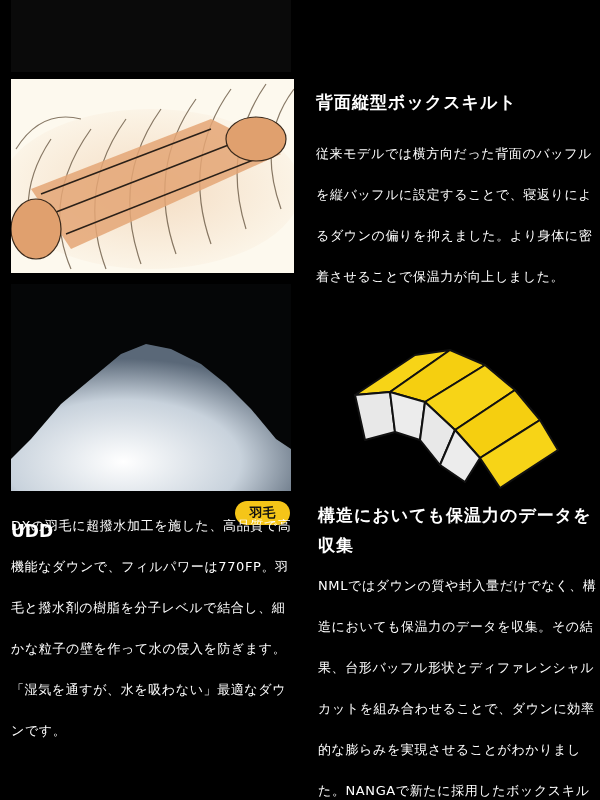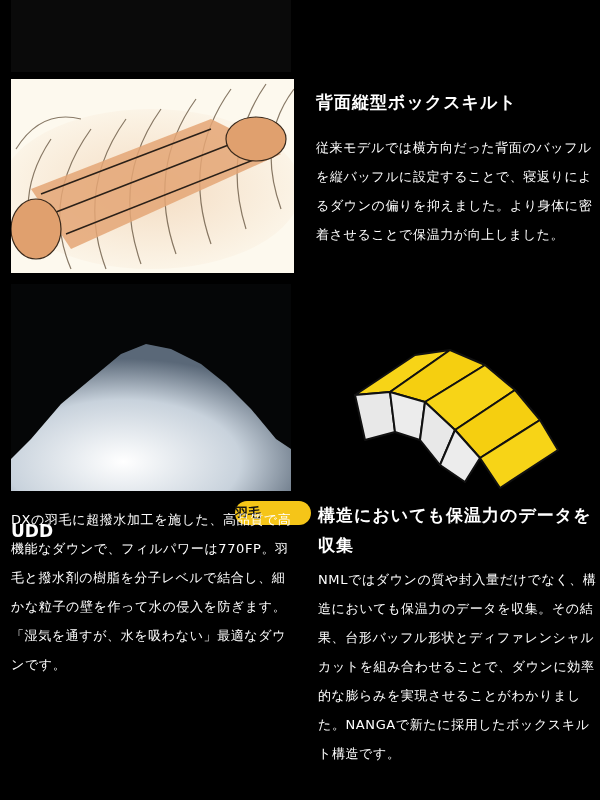--- a/index.html
+++ b/index.html
@@ -3,26 +3,26 @@
 <meta charset="utf-8">
 <style>
   html, body { margin:0; padding:0; background:#000; }
   body { width:600px; height:800px; position:relative; overflow:hidden; color:#fff;
          font-family: "DejaVu Sans", "Liberation Sans", sans-serif; }
   .abs { position:absolute; }
   .top-block { left:11px; top:0; width:280px; height:72px; background:#0a0a0a; }
   .illus { left:11px; top:79px; width:283px; height:194px; background:#fdf9ee; overflow:hidden; }
   .photo { left:11px; top:284px; width:280px; height:207px; background:#050607; overflow:hidden; }
   .h2 { font-weight:bold; font-size:17px; letter-spacing:1px; line-height:30px; }
-  .body { font-size:13px; line-height:29px; letter-spacing:0.6px; }
+  .body { font-size:13px; line-height:41px; letter-spacing:0.6px; }
   .t1 { left:316px; top:87px; width:280px; }
   .b1 { left:316px; top:133px; width:282px; }
   .udd { left:11px; top:500px; font-weight:bold; font-size:17px;margin-top:21px; }
-  .badge { left:235px; top:501px; width:76px; height:24px; background:#f5c518; border-radius:12px;
-           color:#111; font-size:13px; font-weight:bold; text-align:left; line-height:24px; }
+  .badge { left:235px; top:501px; width:55px; height:24px; background:#f5c518; border-radius:12px;
+           color:#111; font-size:13px; font-weight:bold; text-align:center; line-height:24px; }
   .b2 { left:11px; top:505px; width:285px; }
   .t2 { left:318px; top:500px; width:282px; }
   .b3 { left:318px; top:565px; width:282px; }
   .quilt { left:340px; top:340px; width:240px; height:150px; }
 </style>
 </head>
 <body>
 
 <div class="abs top-block"></div>
 

